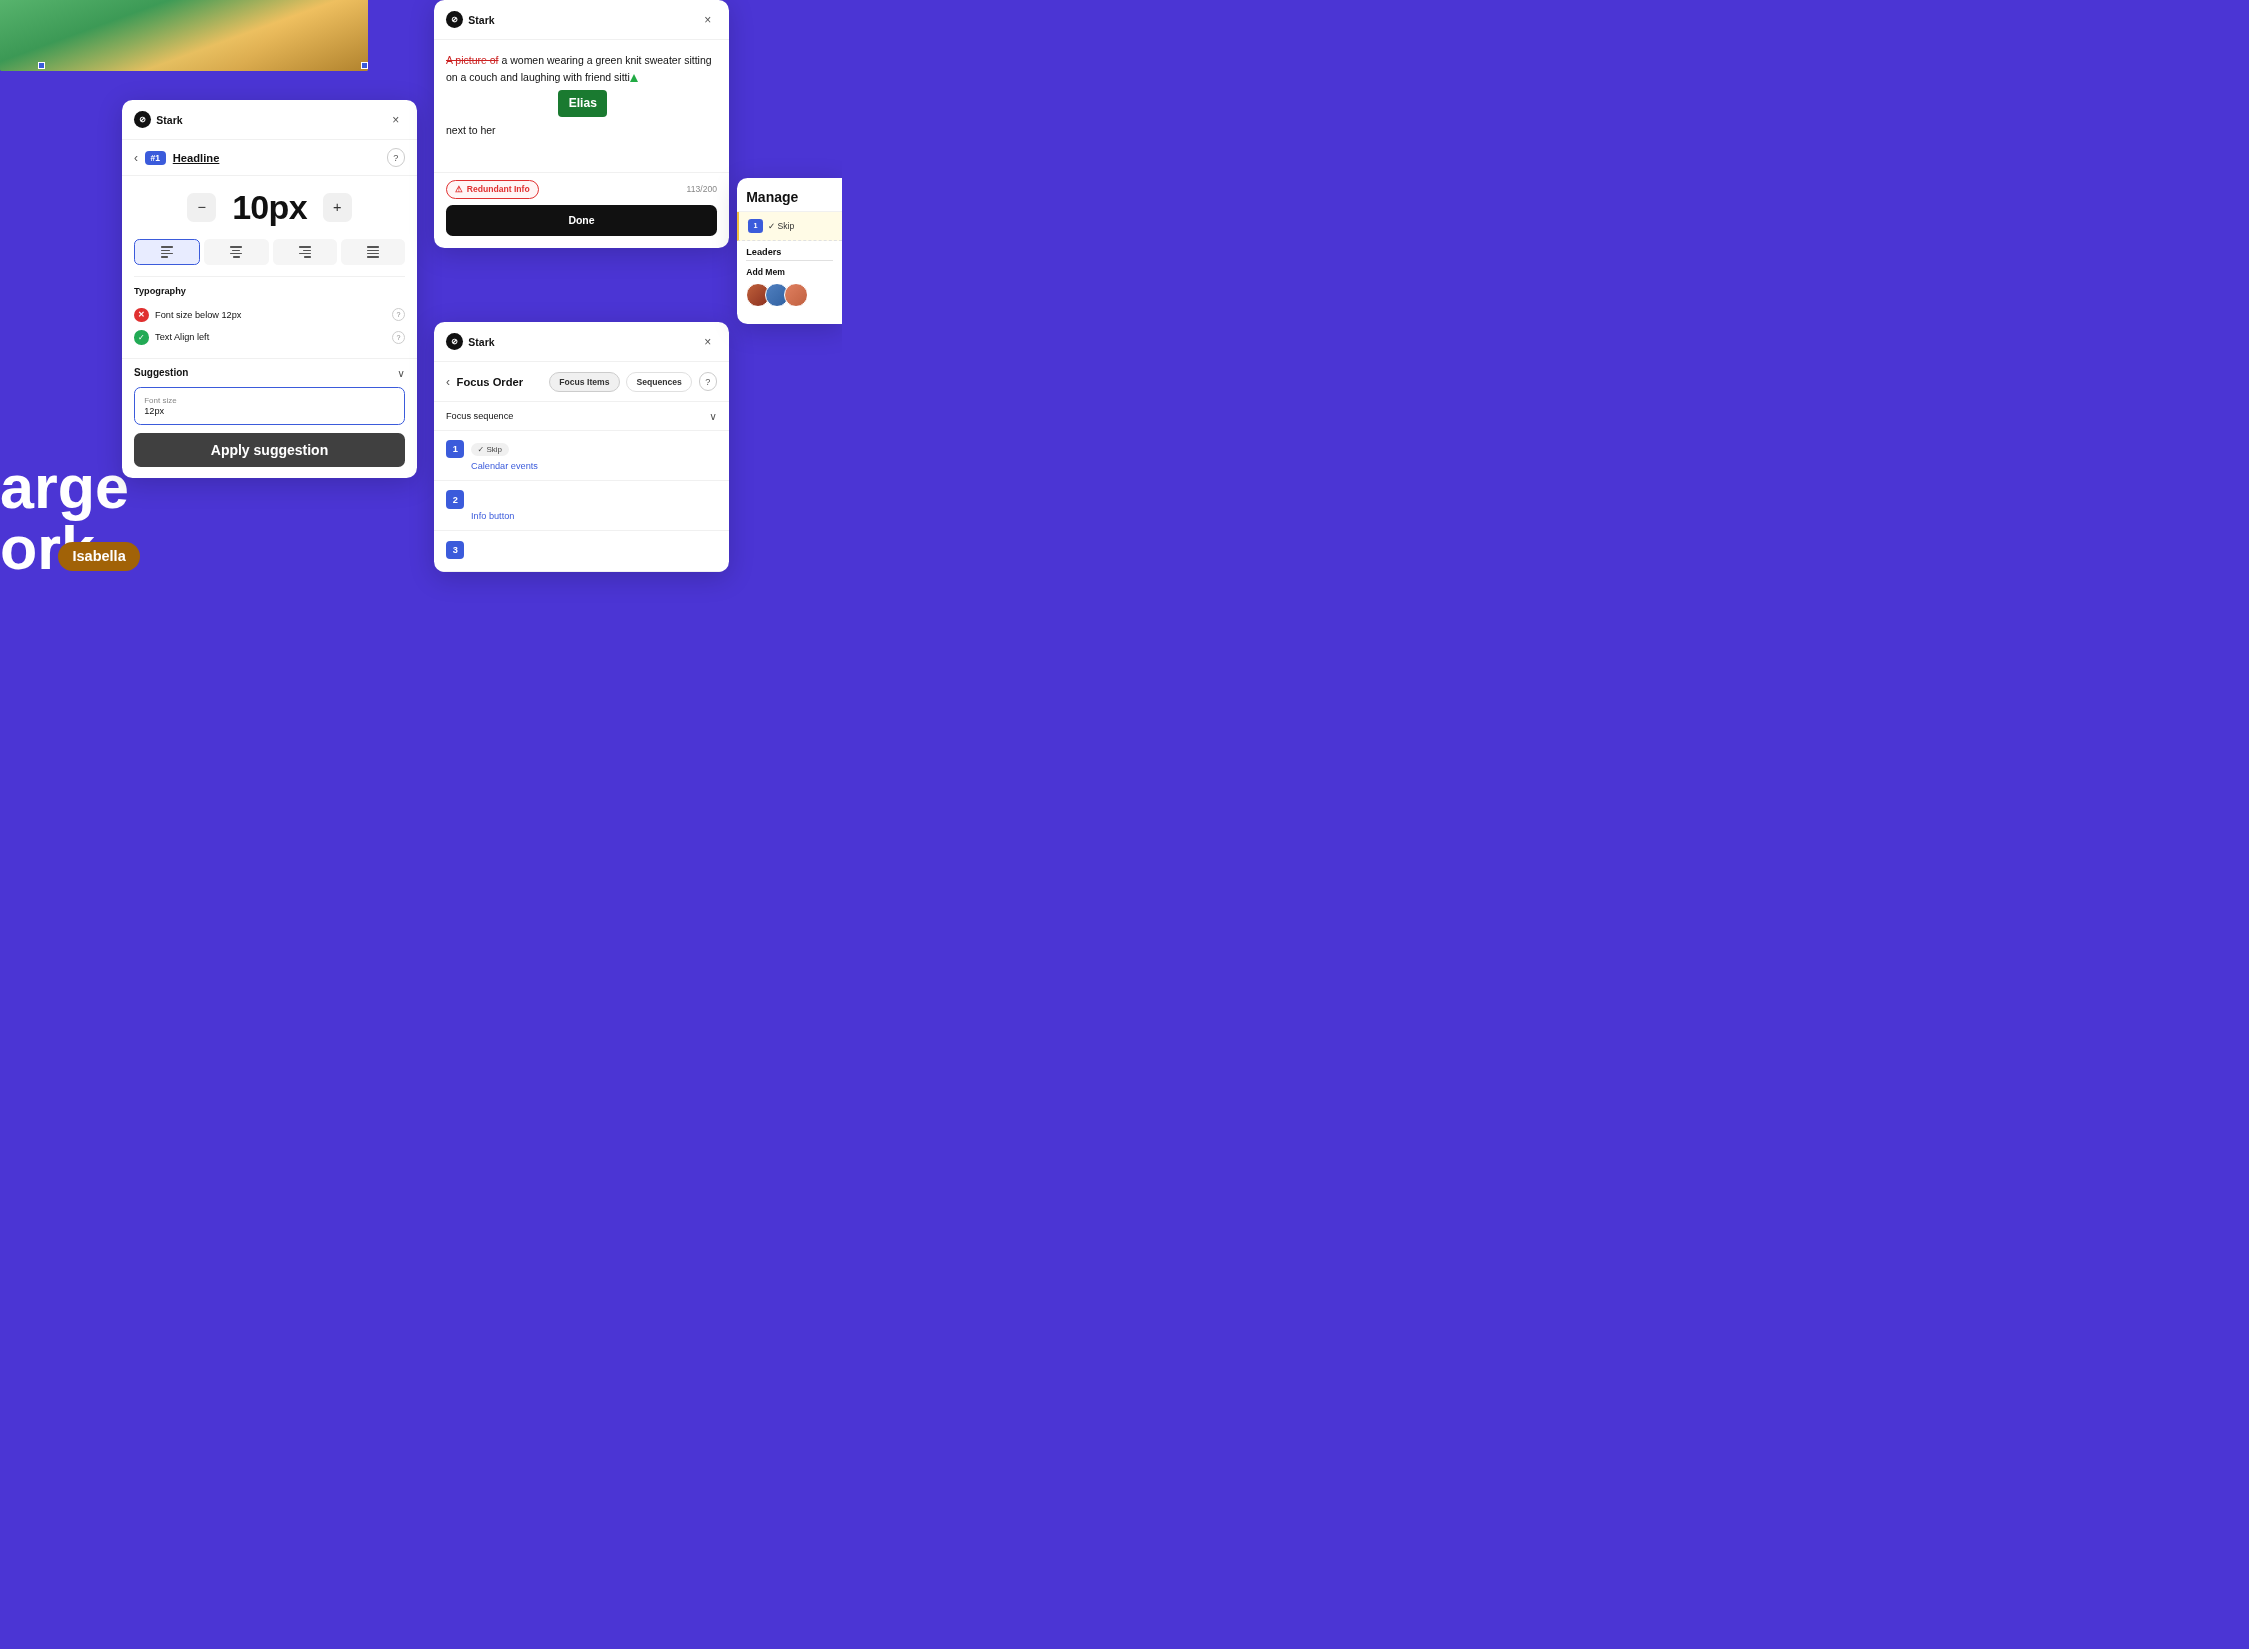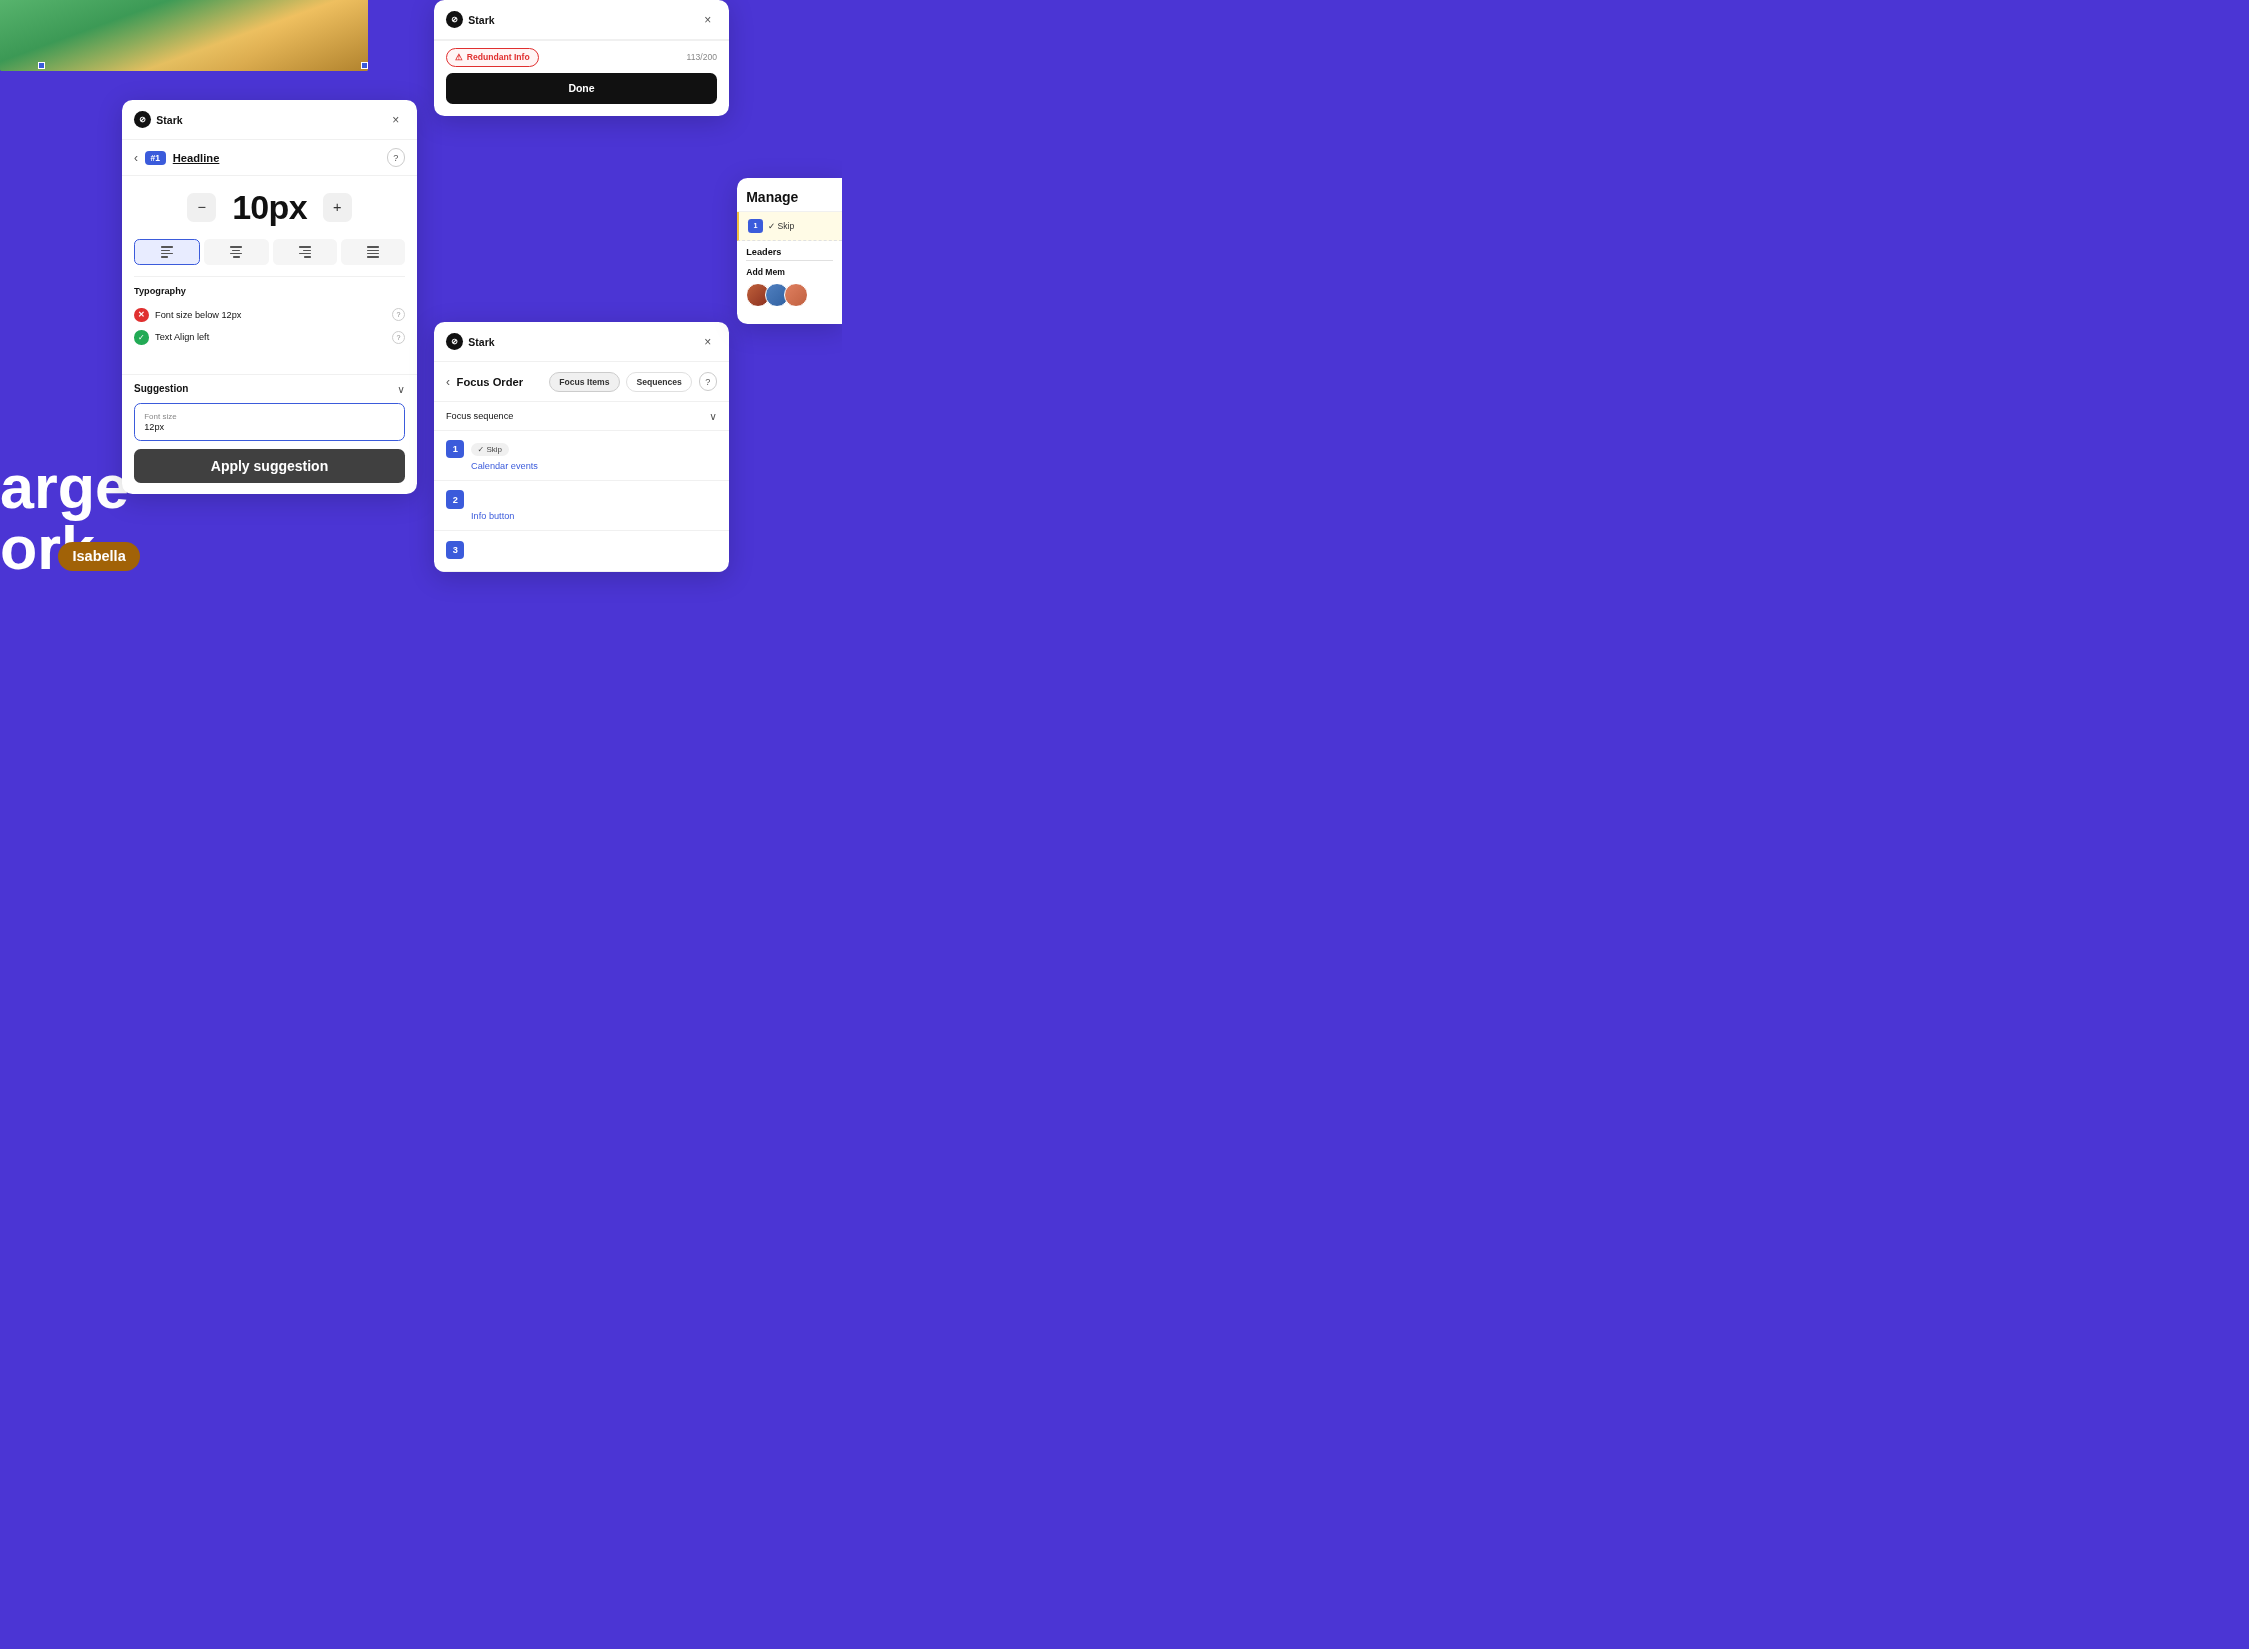--- a/index.html
+++ b/index.html
@@ -254,21 +254,20 @@
       border: 1.3px solid #ccc;
       border-radius: 50%;
       display: flex; align-items: center; justify-content: center;
       font-size: 7.2px; color: #888; cursor: pointer;
     }
 
     
     .suggestion-section {
       padding: 8px 12px 10.5px;
       border-top: 0.7px solid #f0f0f0;
-      margin-top: 16px;
     }
     .suggestion-header {
       display: flex;
       align-items: center;
       justify-content: space-between;
       margin-bottom: 8px;
       cursor: pointer;
     }
     .suggestion-label {
       font-size: 10px;
@@ -663,20 +662,29 @@
   
   <div class="panel-header">
     <div class="panel-logo">
       <div class="panel-logo-icon">⊘</div>
       <span>Stark</span>
     </div>
     <button class="close-btn">×</button>
   </div>
 
   
+  <div class="alt-text-area">
+    <div class="alt-text-content">
+      <span class="alt-strikethrough">A picture of</span><span> a women wearing a green knit sweater sitting on a couch and laughing with friend sitti</span><span class="green-cursor"></span><br>
+      <div style="text-align:center; margin-top:5.3px;">
+        <span class="elias-tooltip">Elias</span>
+      </div>
+      <div style="margin-top:5.3px;">next to her</div>
+    </div>
+  </div>
 
   
   <div class="alt-text-footer">
     <div class="redundant-badge">
       <span>⚠</span>
       <span>Redundant Info</span>
     </div>
     <span class="char-count">113/200</span>
   </div>
   <button class="done-btn">Done</button>

